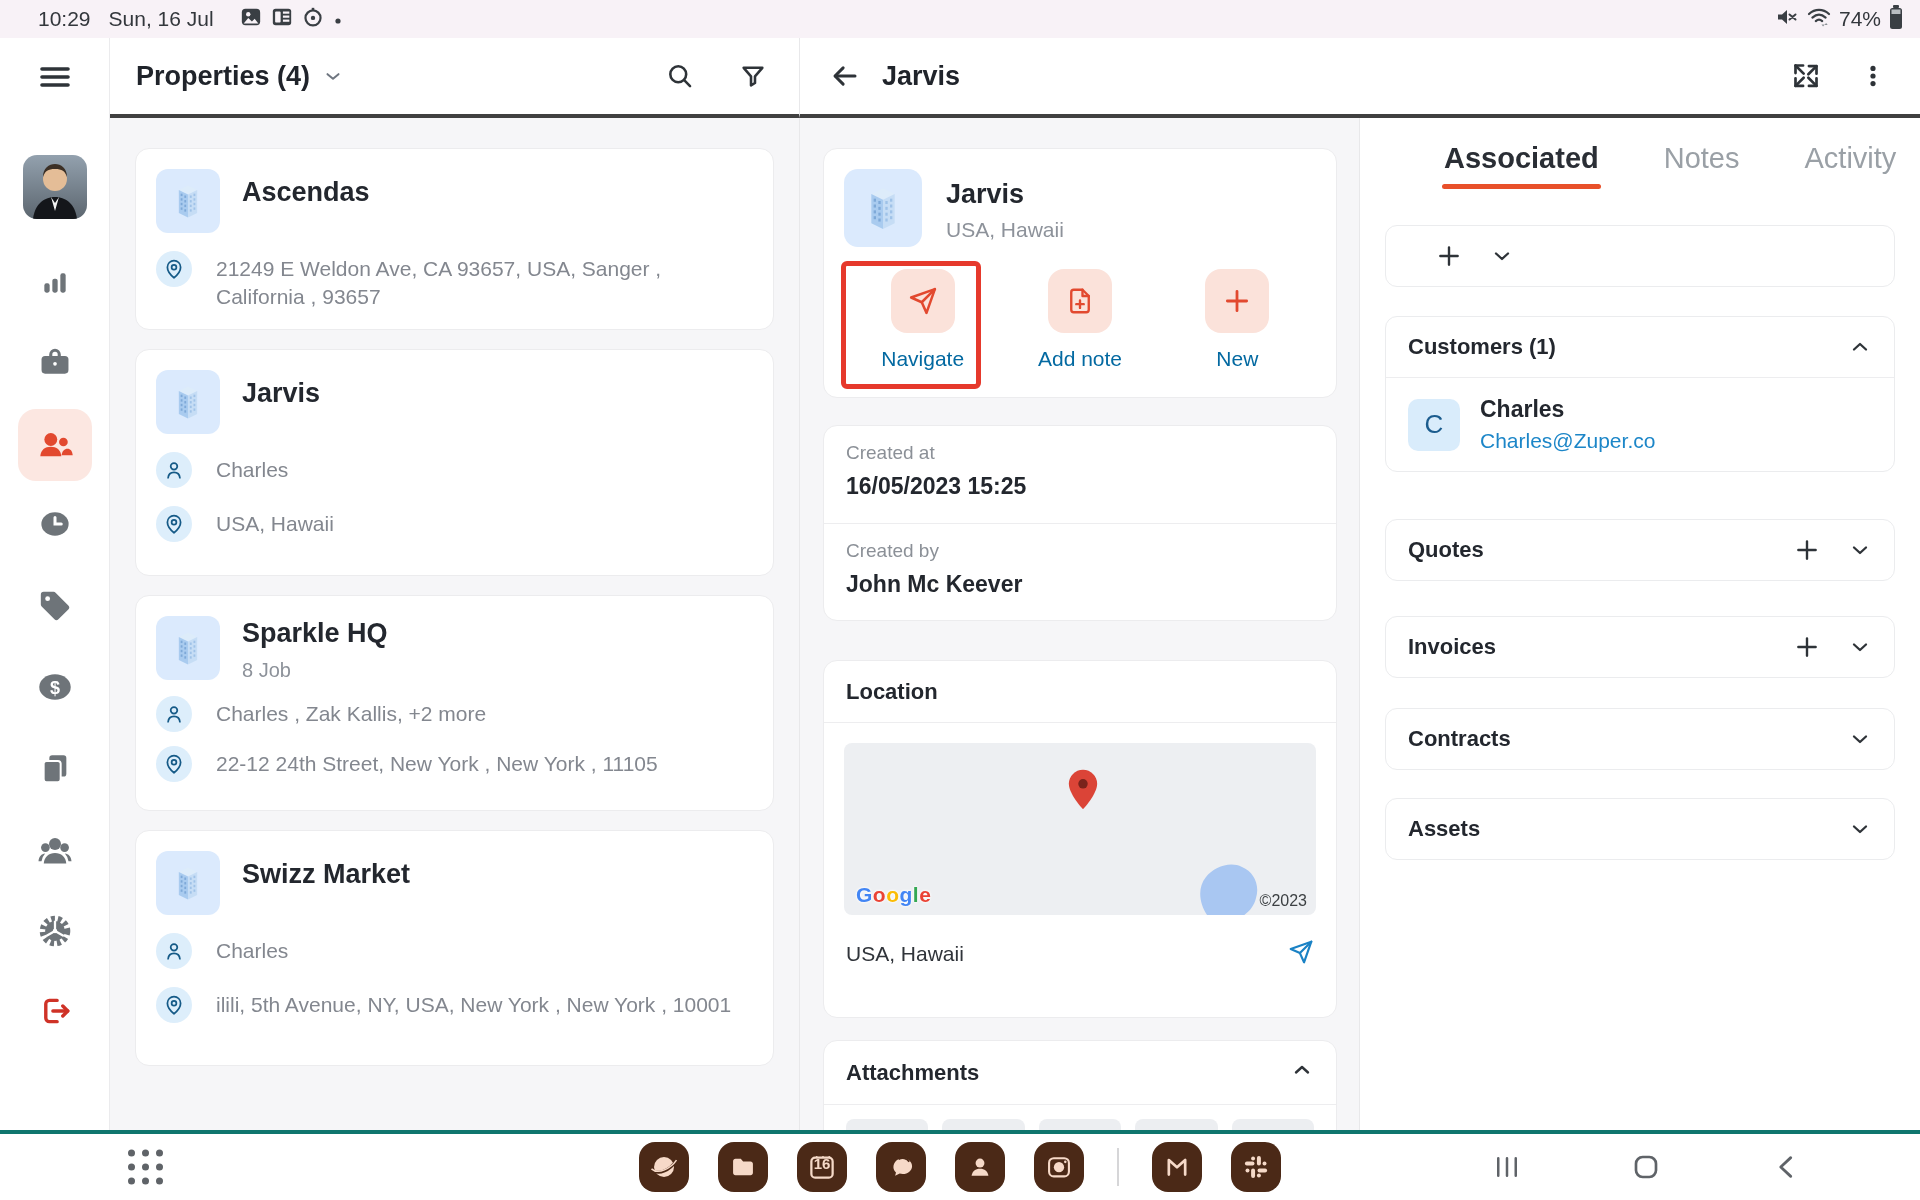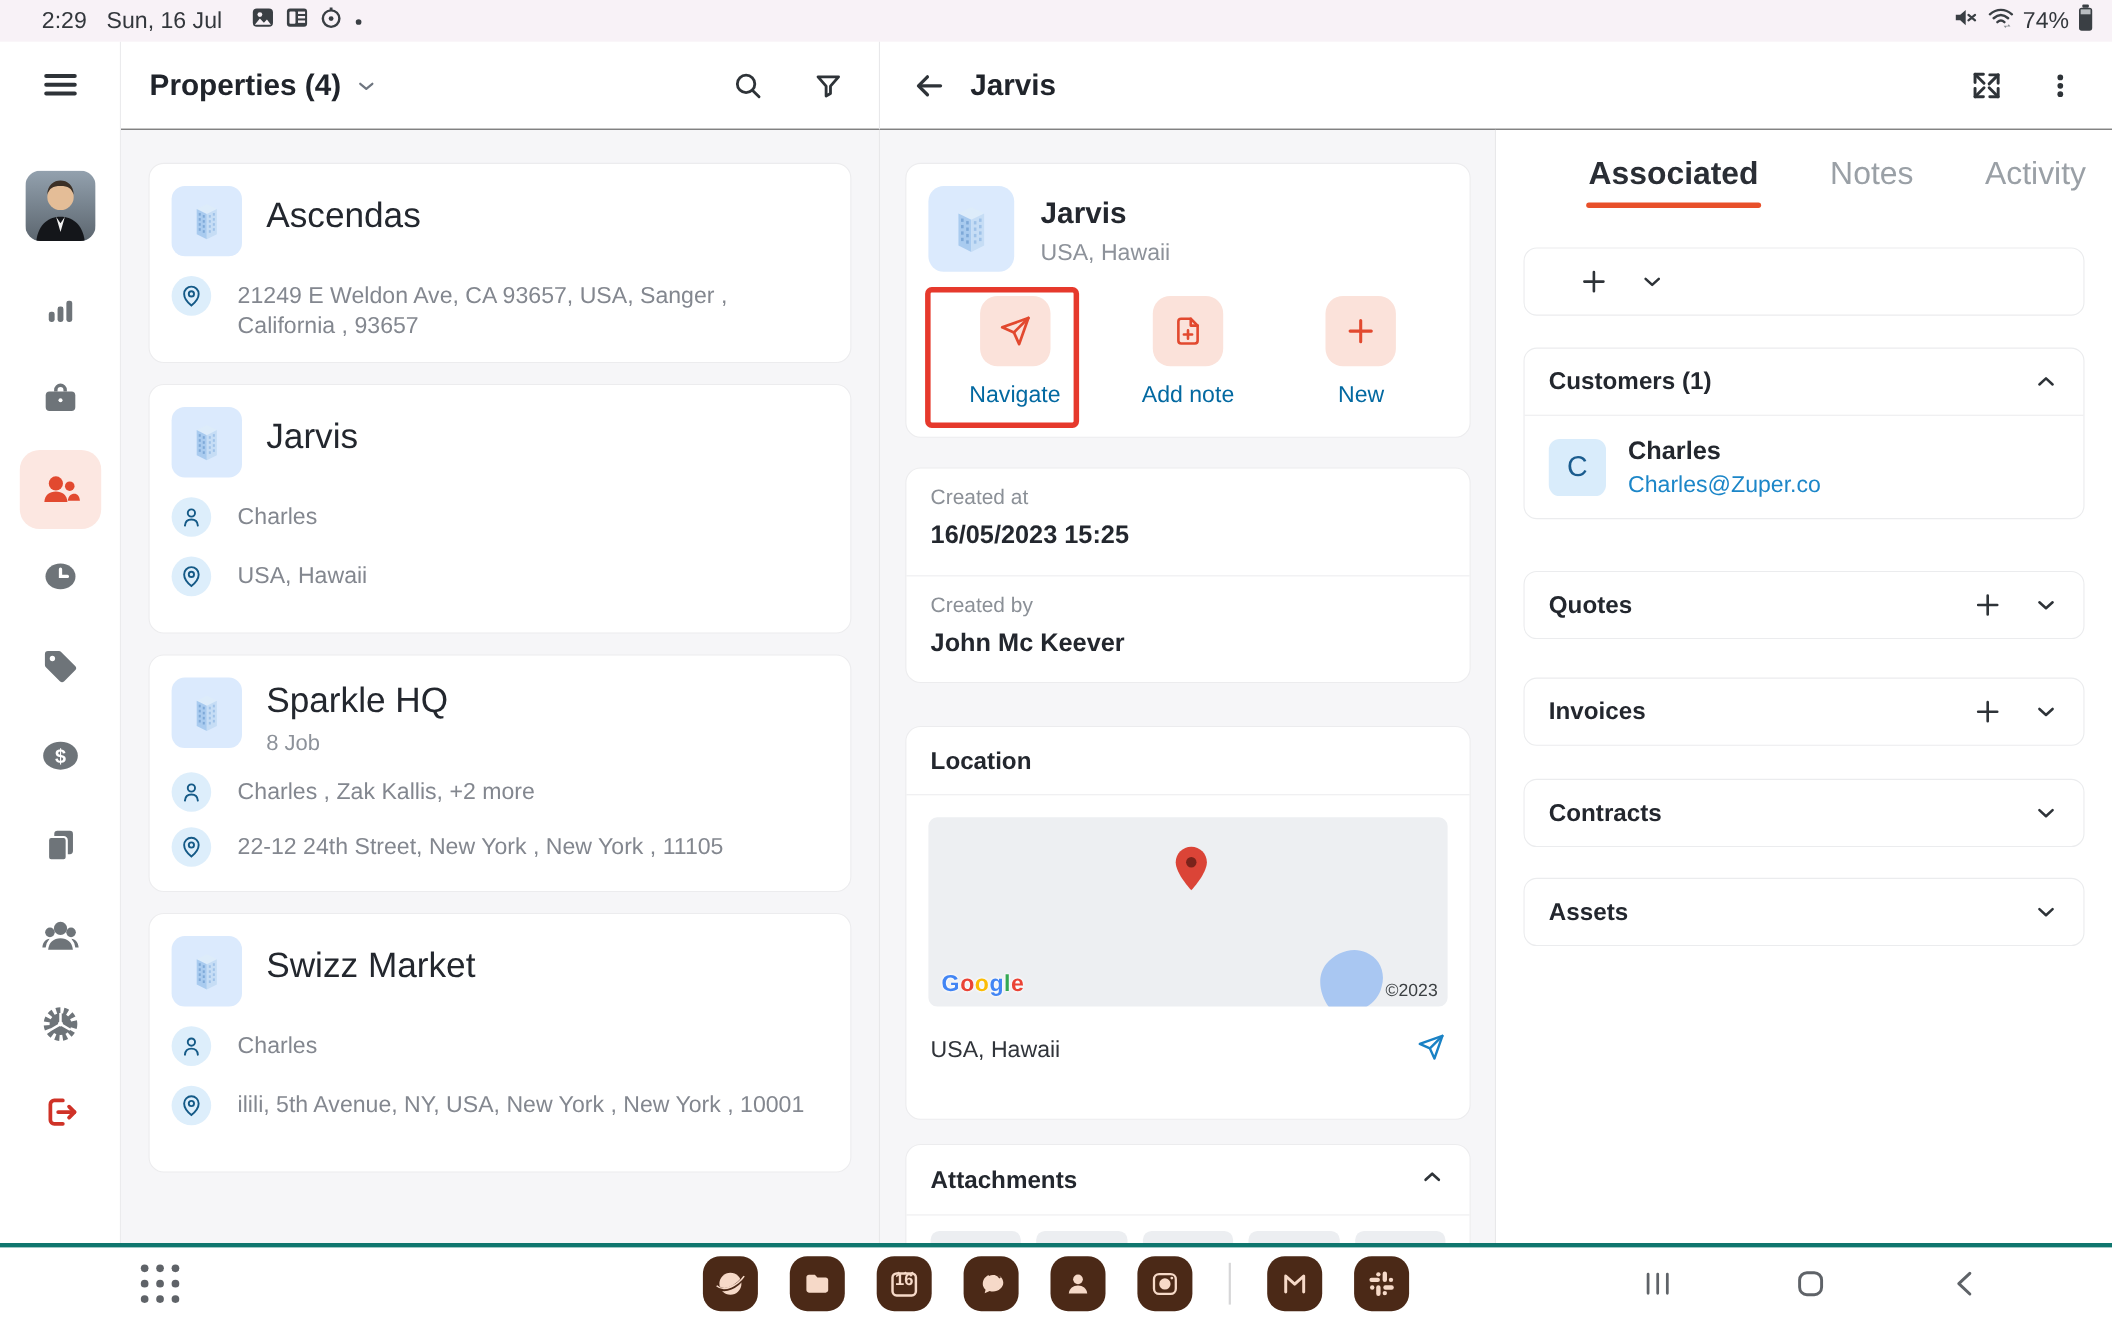--- a/index.html
+++ b/index.html
@@ -11,35 +11,35 @@
   .sb-left{display:flex;align-items:center;gap:18px;margin-left:38px;font-size:21px;}
   .sb-icons{display:flex;align-items:center;gap:9px;margin-left:8px;}
   .sb-right{position:absolute;right:16px;top:0;height:38px;display:flex;align-items:center;gap:7px;font-size:21px;}
 
   
   .sidebar{position:absolute;left:0;top:38px;width:110px;height:1092px;background:#fff;border-right:1px solid #ebebed;}
   .side-item{position:absolute;left:50%;transform:translate(-50%,-50%);display:flex;align-items:center;justify-content:center;}
   .side-pill{position:absolute;left:18px;top:371px;width:74px;height:72px;background:#fce7e1;border-radius:18px;}
   .avatar{position:absolute;left:23px;top:117px;width:64px;height:64px;border-radius:14px;overflow:hidden;}
 
-  .panel-header{position:absolute;top:38px;height:80px;background:#fff;border-bottom:1px solid #404040;display:flex;align-items:center;}
+  .panel-header{position:absolute;top:38px;height:80px;background:#fff;border-bottom:4px solid #404040;display:flex;align-items:center;}
   .props-header{left:110px;width:690px;border-right:1px solid #e8e8ea;}
   .detail-header{left:800px;width:1120px;}
   .props-title{font-size:27px;font-weight:700;color:#20242b;margin-left:26px;display:flex;align-items:center;gap:12px;}
   .hdr-ico{display:flex;align-items:center;justify-content:center;cursor:pointer;}
 
   .props-list{position:absolute;left:110px;top:118px;width:690px;height:1012px;background:#f6f6f8;border-right:1px solid #e8e8ea;padding:30px 25px;overflow:hidden;}
   .detail-area{position:absolute;left:800px;top:118px;width:560px;height:1012px;background:#f6f6f8;border-right:1px solid #e8e8ea;overflow:hidden;}
   .assoc-panel{position:absolute;left:1360px;top:118px;width:560px;height:1012px;background:#fff;overflow:hidden;}
 
   
   .pcard{background:#fff;border:1px solid #ececee;border-radius:14px;padding:20px;margin-bottom:19px;}
   .pcard-top{display:flex;gap:22px;}
   .b-ico{width:64px;height:64px;border-radius:12px;background:#dbeafd;display:flex;align-items:center;justify-content:center;flex:none;}
-  .pcard-name{font-size:32px;font-weight:400;color:#23272e;margin-top:8px;}
+  .pcard-name{font-size:27px;font-weight:700;color:#23272e;margin-top:8px;}
   .pcard-sub{font-size:20px;color:#8d929a;margin-top:10px;}
   .prow{display:flex;gap:24px;margin-top:18px;align-items:flex-start;}
   .prow .ico-circle{width:36px;height:36px;border-radius:50%;background:#ddeefb;display:flex;align-items:center;justify-content:center;flex:none;}
   .prow .txt{font-size:21px;color:#83878f;line-height:1.32;padding-top:4px;}
 
   
   .dcard{position:absolute;left:23px;width:514px;background:#fff;border:1px solid #ececee;border-radius:14px;}
   .d-prop{top:30px;height:250px;padding:20px;}
   .d-prop-top{display:flex;gap:24px;}
   .b-ico-lg{width:78px;height:78px;border-radius:14px;background:#dbeafd;display:flex;align-items:center;justify-content:center;flex:none;}
@@ -96,21 +96,21 @@
   .cal-num{position:absolute;left:0;top:13px;width:100%;text-align:center;font-size:15px;font-weight:700;color:#f6d9c8;}
   .navbtn{position:absolute;top:50%;transform:translateY(-50%);cursor:pointer;display:flex;align-items:center;justify-content:center;}
 </style>
 </head>
 <body>
 
 <div class="screen">
 
   <div class="status-bar">
     <div class="sb-left">
-      <span>2:29</span>
+      <span>10:29</span>
       <span>Sun, 16 Jul</span>
       <span class="sb-icons">
         <span>
           <svg width="22" height="22" viewBox="0 0 24 24">
               <rect x="2" y="3" width="20" height="18" rx="4" fill="#3a3f44"></rect>
               <circle cx="9" cy="9" r="2.4" fill="#f8f2f7"></circle>
               <path d="M4 19l5-6 4 4 3-3 4 5z" fill="#f8f2f7"></path>
             </svg>
         </span>
         <span>

